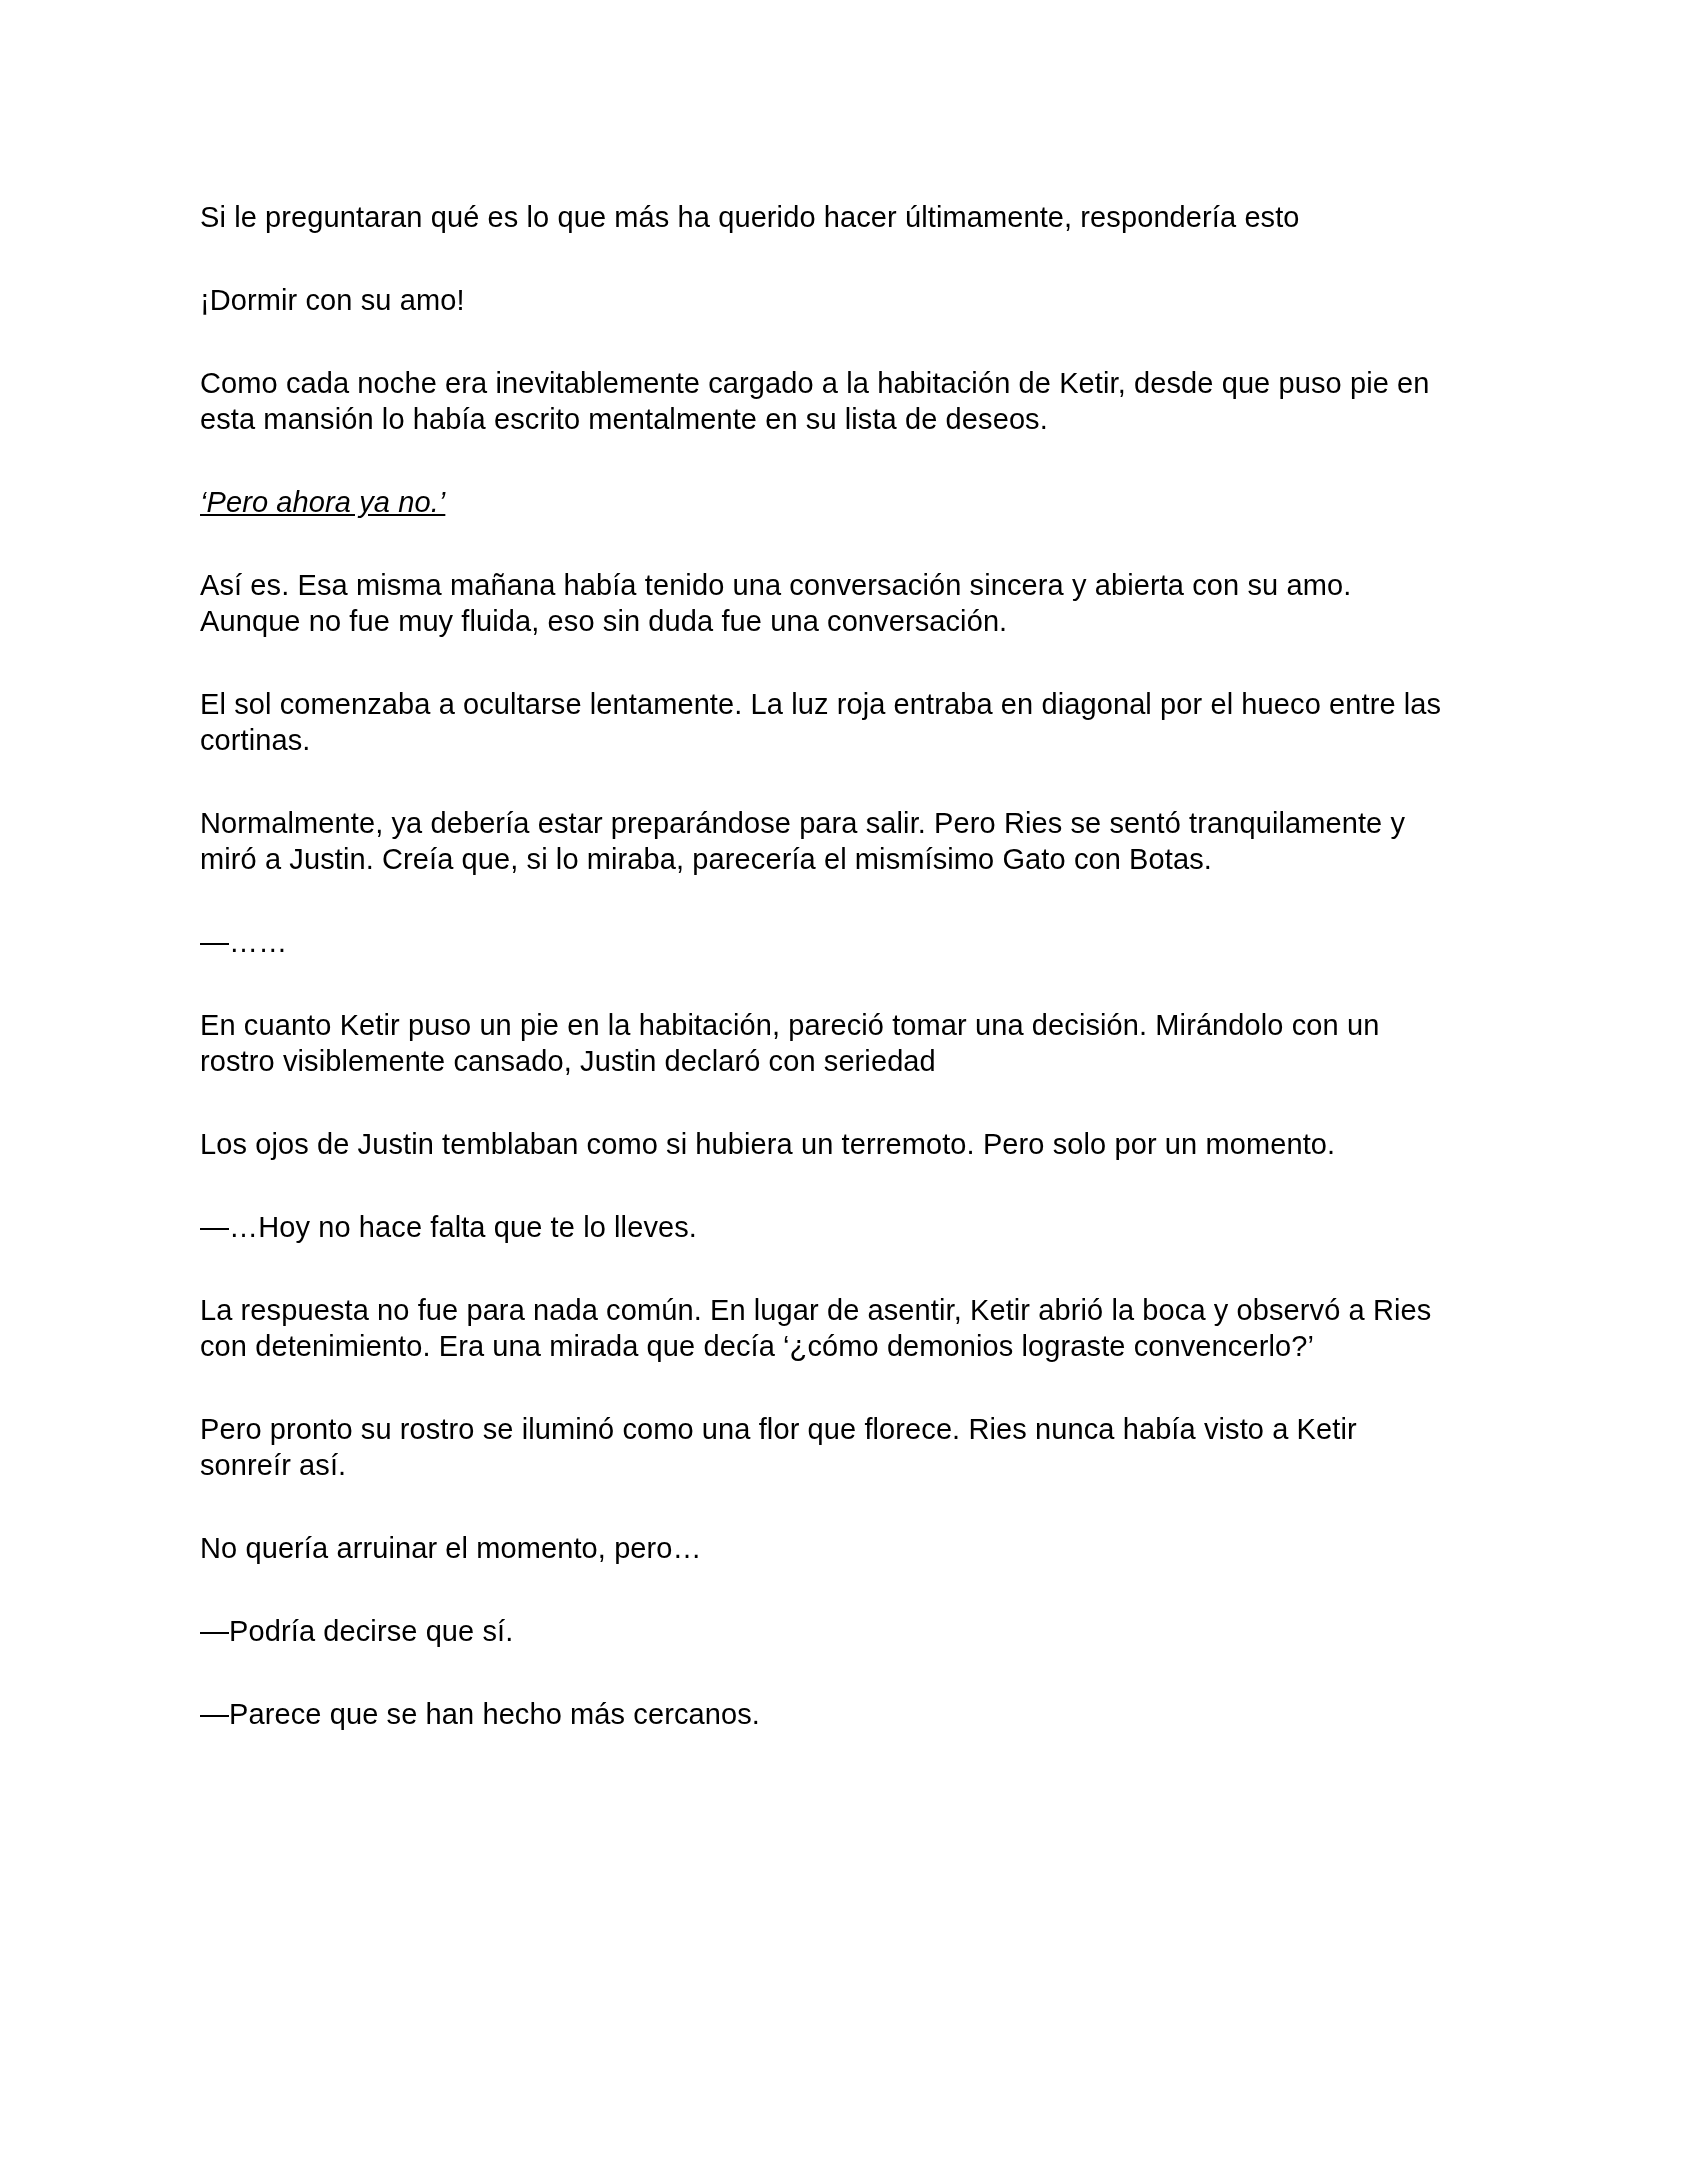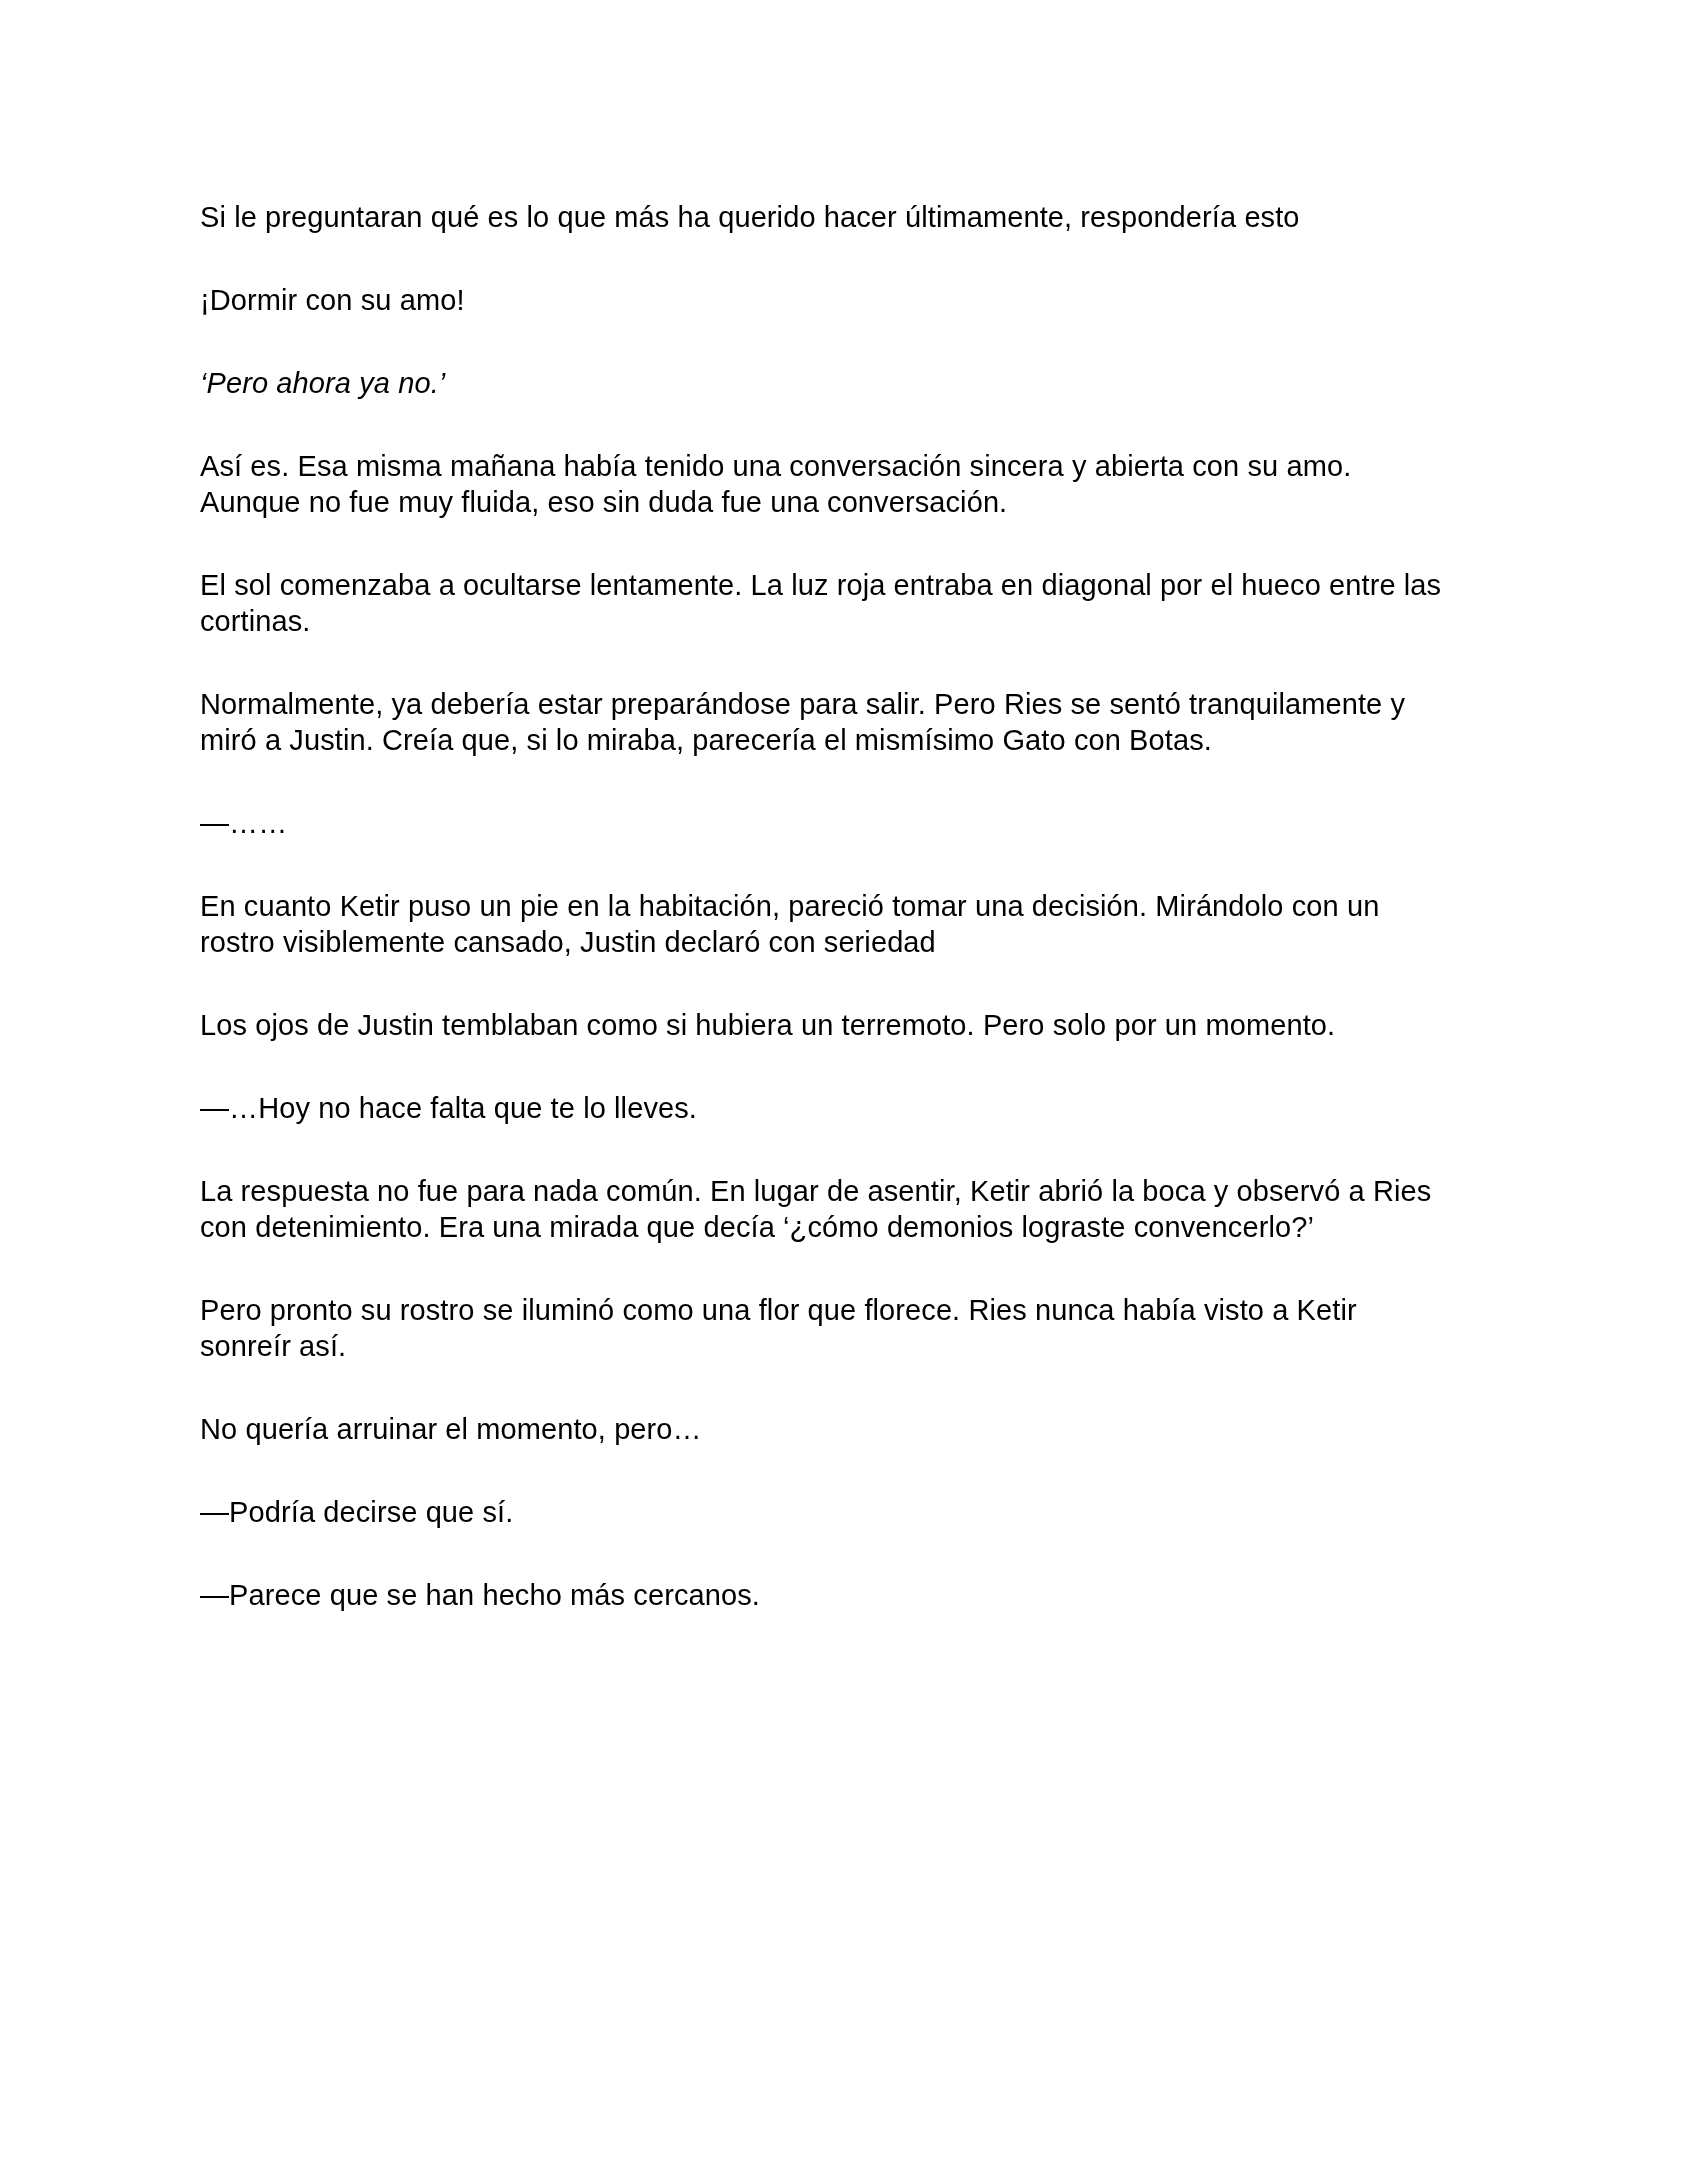--- a/index.html
+++ b/index.html
@@ -26,29 +26,32 @@
     font-family: "Liberation Sans", sans-serif;
     font-size: 29px;
     line-height: 36px;
     color: #000000;
     margin: 0 0 47px 0;
     white-space: pre-line;
     letter-spacing: 0.1px;
   }
   .paragraph.italic {
     font-style: italic;
+    text-decoration: underline;
   }
 </style>
 </head>
 <body>
 
 <div class="page">
   <div class="text-block">
     <p class="paragraph">Si le preguntaran qué es lo que más ha querido hacer últimamente, respondería esto</p>
     <p class="paragraph">¡Dormir con su amo!</p>
+    <p class="paragraph">Como cada noche era inevitablemente cargado a la habitación de Ketir, desde que puso pie en
+esta mansión lo había escrito mentalmente en su lista de deseos.</p>
     <p class="paragraph italic">‘Pero ahora ya no.’</p>
     <p class="paragraph">Así es. Esa misma mañana había tenido una conversación sincera y abierta con su amo.
 Aunque no fue muy fluida, eso sin duda fue una conversación.</p>
     <p class="paragraph">El sol comenzaba a ocultarse lentamente. La luz roja entraba en diagonal por el hueco entre las
 cortinas.</p>
     <p class="paragraph">Normalmente, ya debería estar preparándose para salir. Pero Ries se sentó tranquilamente y
 miró a Justin. Creía que, si lo miraba, parecería el mismísimo Gato con Botas.</p>
     <p class="paragraph">—……</p>
     <p class="paragraph">En cuanto Ketir puso un pie en la habitación, pareció tomar una decisión. Mirándolo con un
 rostro visiblemente cansado, Justin declaró con seriedad</p>

